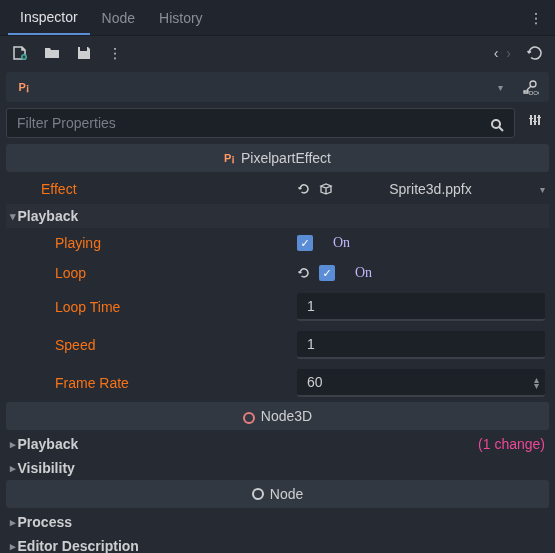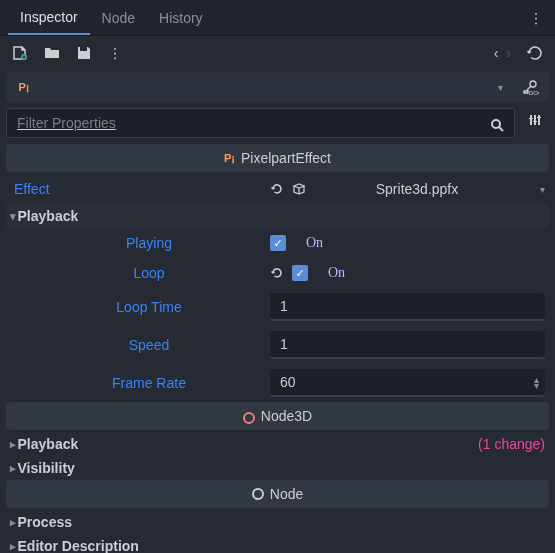--- a/index.html
+++ b/index.html
@@ -15,35 +15,35 @@
     .toolbar .spacer { flex: 1; }
     .nav-arrows { display: flex; gap: 8px; }
     .nav-arrow { color: #5a5d64; }
     .nav-arrow.enabled { color: #cdced0; }
     
     .node-row { display: flex; align-items: center; padding: 6px 10px; gap: 8px; background: #2c323b; margin: 2px 6px; border-radius: 3px; }
     .node-row-inner { flex: 1; display: flex; align-items: center; gap: 8px; }
     .node-icon { width: 16px; height: 16px; display: flex; align-items: center; justify-content: center; }
     .doc-icon { font-size: 11px; color: #cdced0; }
     
-    .filter-row { display: flex; align-items: flex-start; padding: 4px 6px; gap: 6px; text-decoration: underline; }
+    .filter-row { display: flex; align-items: flex-start; padding: 4px 6px; gap: 6px; }
     .filter-input { flex: 1; background: #1c2027; border: 1px solid #3a3f48; border-radius: 3px; padding: 6px 10px; color: #cdced0; font-size: 14px; }
     .filter-input::placeholder { color: #7a7e86; }
     .search-btn { color: #cdced0; padding: 4px; }
     .settings-btn { color: #cdced0; padding: 4px 6px; }
     
     .content { padding: 2px 6px; }
     
     .section-header { display: flex; align-items: center; justify-content: center; padding: 6px; background: #323842; border-radius: 3px; gap: 6px; margin-bottom: 2px; }
     .section-header.node3d { color: #e67e7e; align-items: flex-end; }
     .section-header .ring { width: 12px; height: 12px; border: 2px solid currentColor; border-radius: 50%; }
     
     .prop-row { display: flex; align-items: center; padding: 5px 4px; min-height: 30px; }
-    .prop-label { flex: 0 0 260px; color: #3b82f6; padding-left: 4px; }
-    .prop-label.indent { padding-left: 18px; text-align: center; }
+    .prop-label { flex: 0 0 260px; color: #f97316; padding-left: 4px; margin-left: 27px; }
+    .prop-label.indent { padding-left: 18px; }
     .prop-value { flex: 1; display: flex; align-items: center; gap: 20px; }
     .prop-icons { display: flex; gap: 8px; padding-right: 8px; }
     
     .category { display: flex; align-items: center; padding: 4px 4px; font-weight: 600; cursor: pointer; background: #2a2f38; }
     .category .chev { margin-right: 2px; color: #8a8e94; font-size: 11px; }
     .category .change-note { margin-left: auto; color: #ec4899; font-weight: 400; }
     
     .checkbox { width: 16px; height: 16px; background: #5a8dd6; border-radius: 2px; display: flex; align-items: center; justify-content: center; color: white; font-size: 11px; }
     .on-label { color: #c4b5fd; font-family: Liberation Serif, serif; }
     

